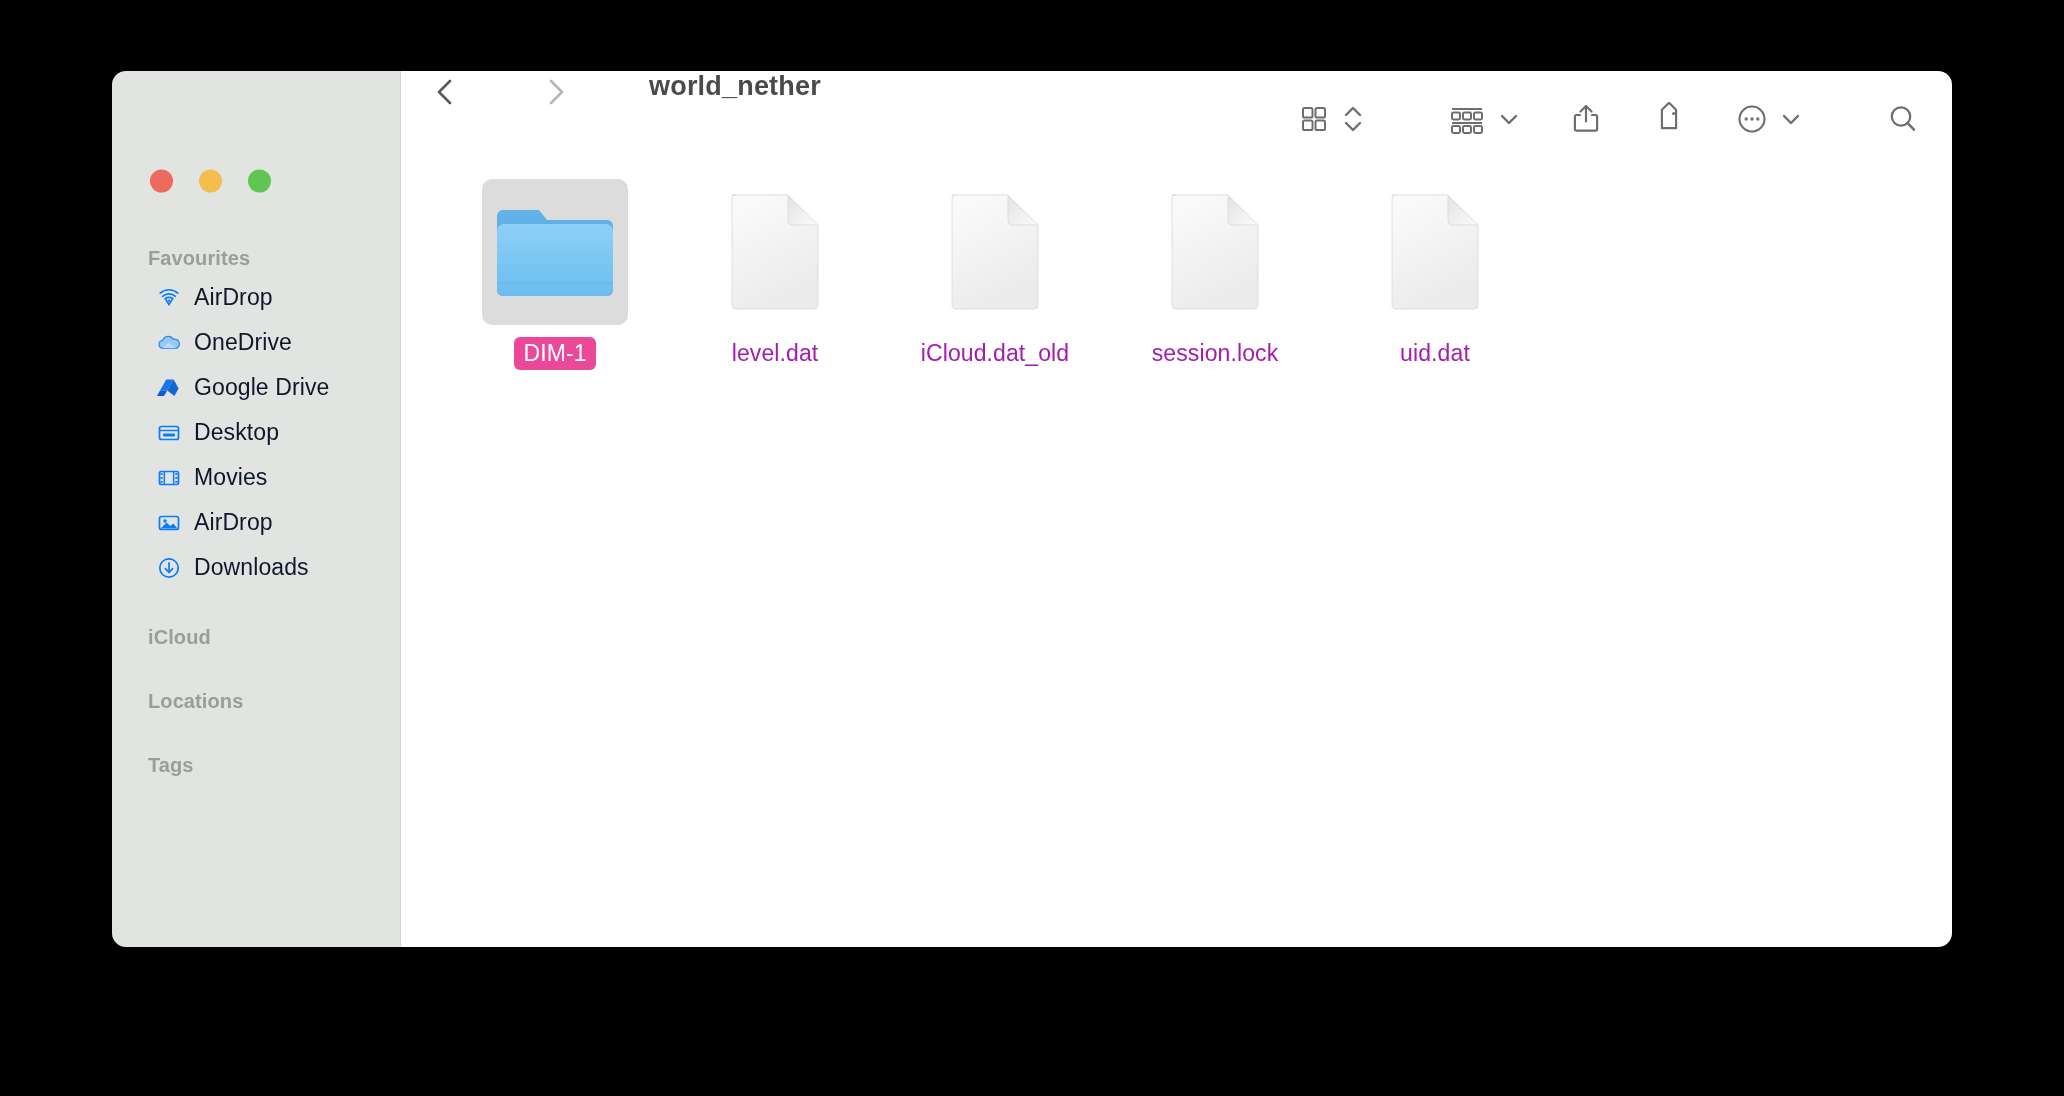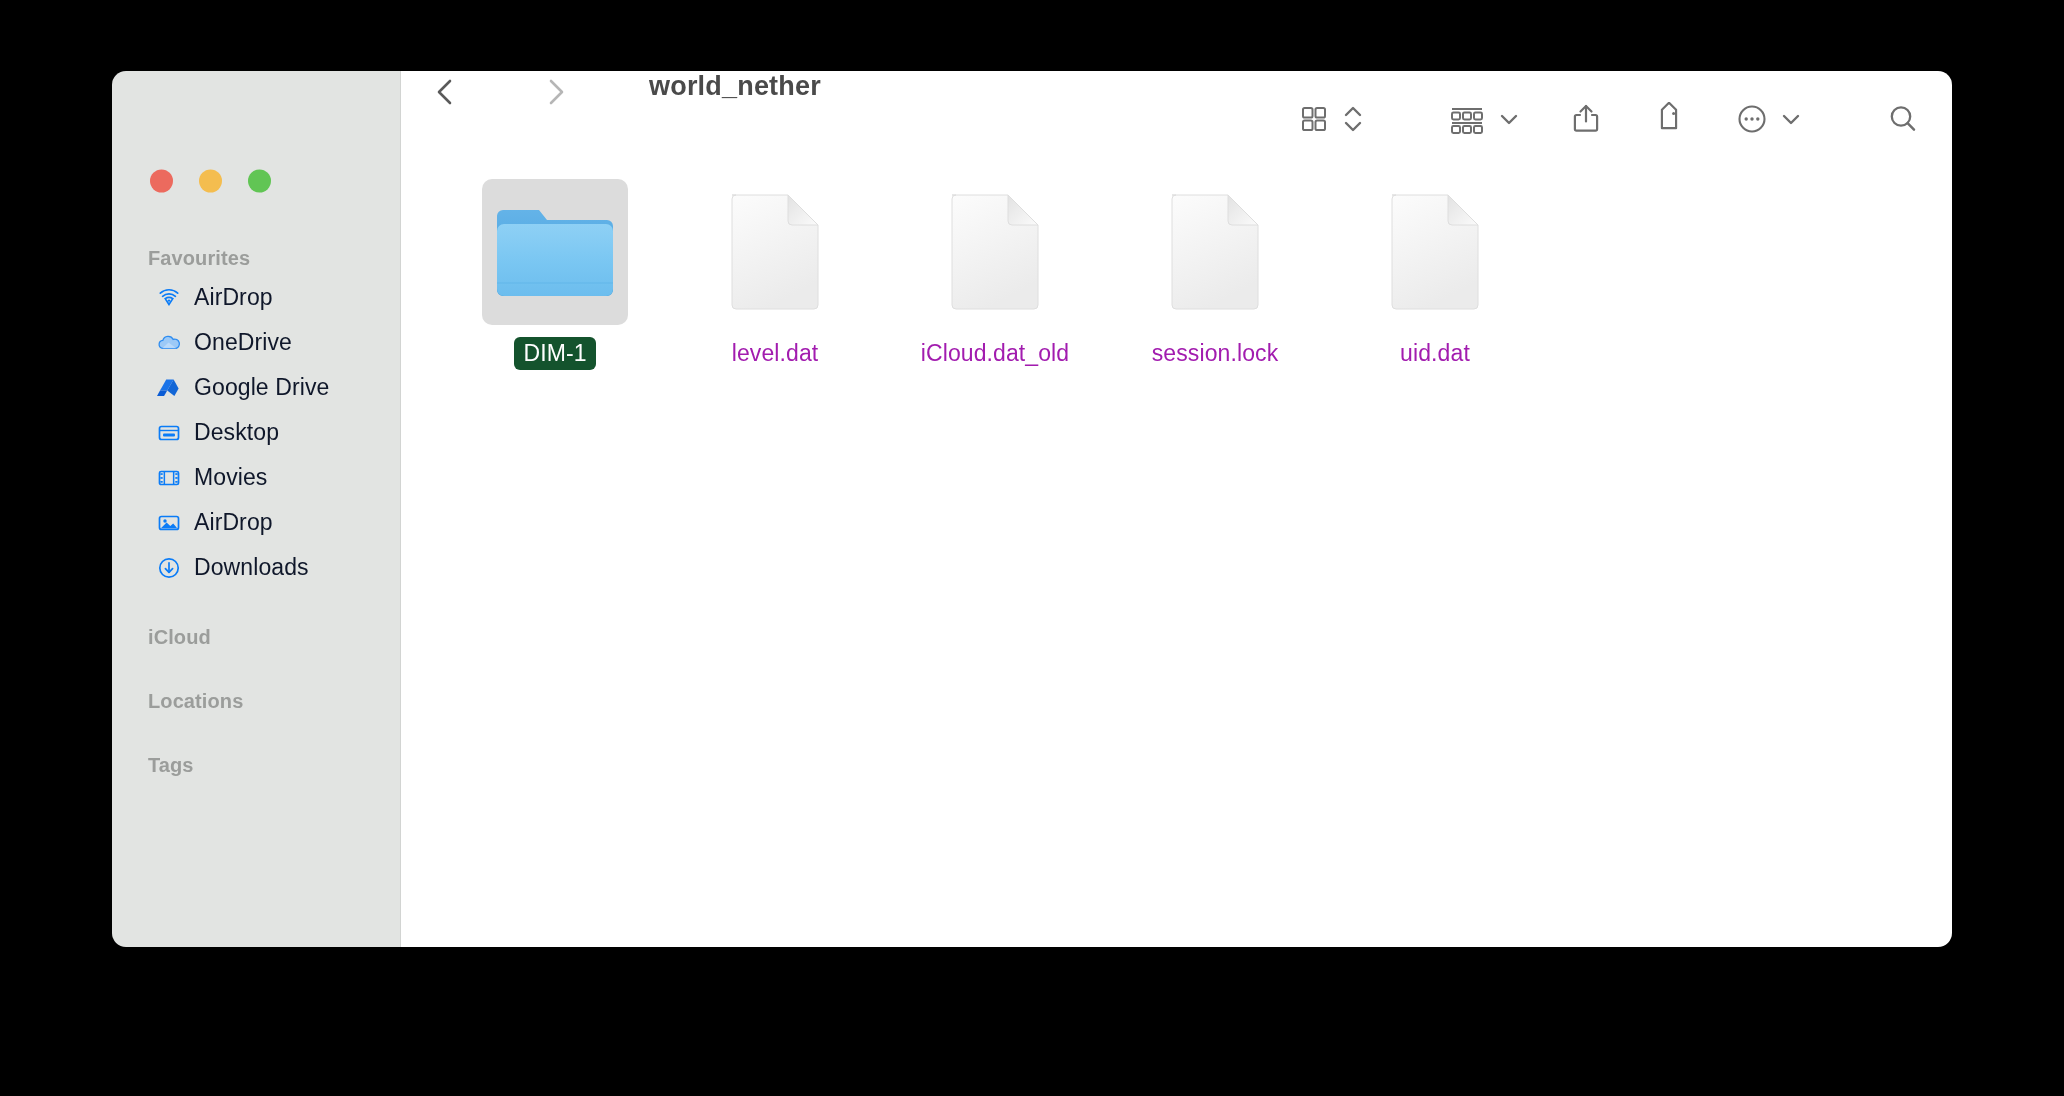--- a/index.html
+++ b/index.html
@@ -136,21 +136,21 @@
   .file-label {
     margin-top: 12px;
     font-size: 23px;
     color: #a21caf;
     padding: 3px 9px;
     border-radius: 6px;
     white-space: nowrap;
     letter-spacing: 0.1px;
   }
   .file-item.selected .file-label {
-    background: #14532d;
+    background: #ec4899;
     color: #ffffff;
   }
 </style>
 </head>
 <body>
 
 <div id="finder-window">
 
   <div id="sidebar">
 

